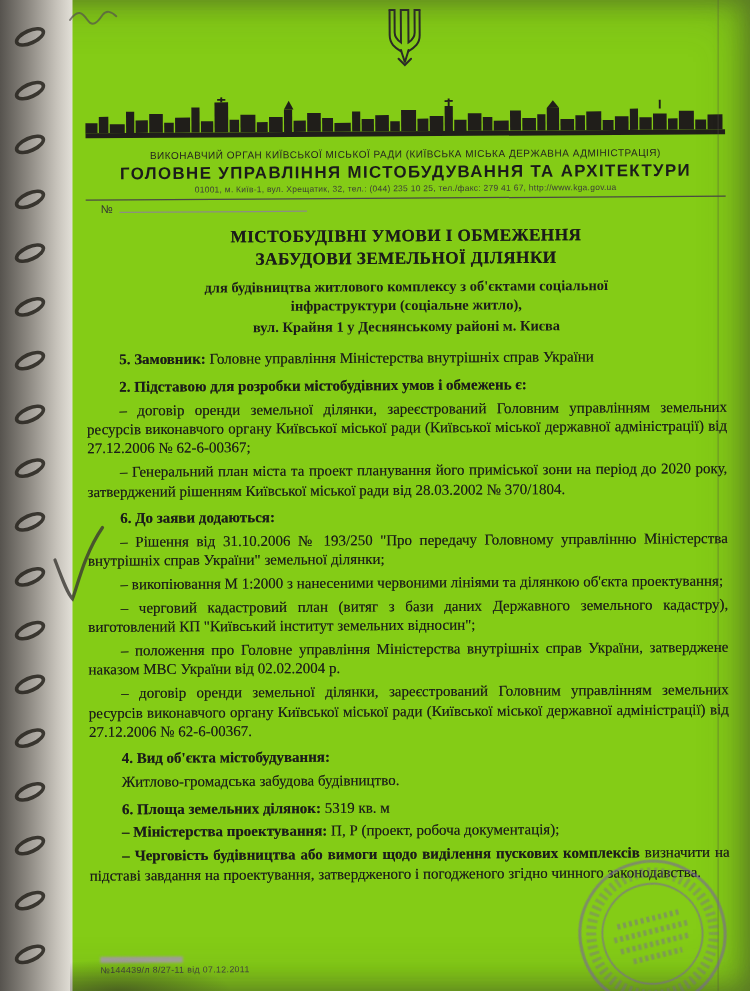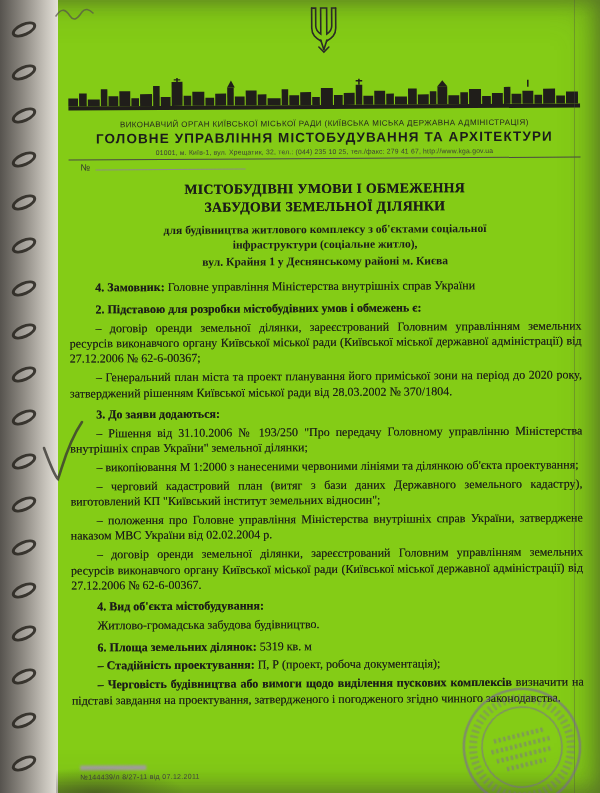--- a/index.html
+++ b/index.html
@@ -172,34 +172,34 @@
       <div>МІСТОБУДІВНІ УМОВИ І ОБМЕЖЕННЯ</div>
       <div>ЗАБУДОВИ ЗЕМЕЛЬНОЇ ДІЛЯНКИ</div>
     </div>
     <div class="purpose">
       <div>для будівництва житлового комплексу з об'єктами соціальної</div>
       <div>інфраструктури (соціальне житло),</div>
     </div>
     <div class="address">вул. Крайня 1 у Деснянському районі м. Києва</div>
 
     <div class="docbody">
-      <p class="para head"><b>4. Замовник: </b><span>Головне управління Міністерства внутрішніх справ України</span></p>
+      <p class="para head"><b>5. Замовник: </b><span>Головне управління Міністерства внутрішніх справ України</span></p>
       <p class="para head"><b>2. Підставою для розробки містобудівних умов і обмежень є:</b><span></span></p>
       <p class="para"><b></b><span>– договір оренди земельної ділянки, зареєстрований Головним управлінням земельних ресурсів виконавчого органу Київської міської ради (Київської міської державної адміністрації) від 27.12.2006 № 62-6-00367;</span></p>
       <p class="para"><b></b><span>– Генеральний план міста та проект планування його приміської зони на період до 2020 року, затверджений рішенням Київської міської ради від 28.03.2002 № 370/1804.</span></p>
-      <p class="para head"><b>3. До заяви додаються:</b><span></span></p>
+      <p class="para head"><b>6. До заяви додаються:</b><span></span></p>
       <p class="para"><b></b><span>– Рішення від 31.10.2006 № 193/250 "Про передачу Головному управлінню Міністерства внутрішніх справ України" земельної ділянки;</span></p>
       <p class="para"><b></b><span>– викопіювання М 1:2000 з нанесеними червоними лініями та ділянкою об'єкта проектування;</span></p>
       <p class="para"><b></b><span>– черговий кадастровий план (витяг з бази даних Державного земельного кадастру), виготовлений КП "Київський інститут земельних відносин";</span></p>
       <p class="para"><b></b><span>– положення про Головне управління Міністерства внутрішніх справ України, затверджене наказом МВС України від 02.02.2004 р.</span></p>
       <p class="para"><b></b><span>– договір оренди земельної ділянки, зареєстрований Головним управлінням земельних ресурсів виконавчого органу Київської міської ради (Київської міської державної адміністрації) від 27.12.2006 № 62-6-00367.</span></p>
       <p class="para head"><b>4. Вид об'єкта містобудування:</b><span></span></p>
       <p class="para"><b></b><span>Житлово-громадська забудова будівництво.</span></p>
       <p class="para head"><b>6. Площа земельних ділянок: </b><span>5319 кв. м</span></p>
-      <p class="para"><b>– Стадійність проектування: </b><span>П, Р (проект, робоча документація);</span></p>
+      <p class="para"><b>– Міністерства проектування: </b><span>П, Р (проект, робоча документація);</span></p>
       <p class="para"><b>– Черговість будівництва або вимоги щодо виділення пускових комплексів </b><span>визначити на підставі завдання на проектування, затвердженого і погодженого згідно чинного законодавства.</span></p>
     </div>
 
     <div class="footer-reg">
       <div class="footer-smudge"></div>
       <div>№144439/л 8/27-11 від 07.12.2011</div>
     </div>
   </div>
 
   <svg class="stamp" width="132" height="132" viewBox="0 0 132 132">

